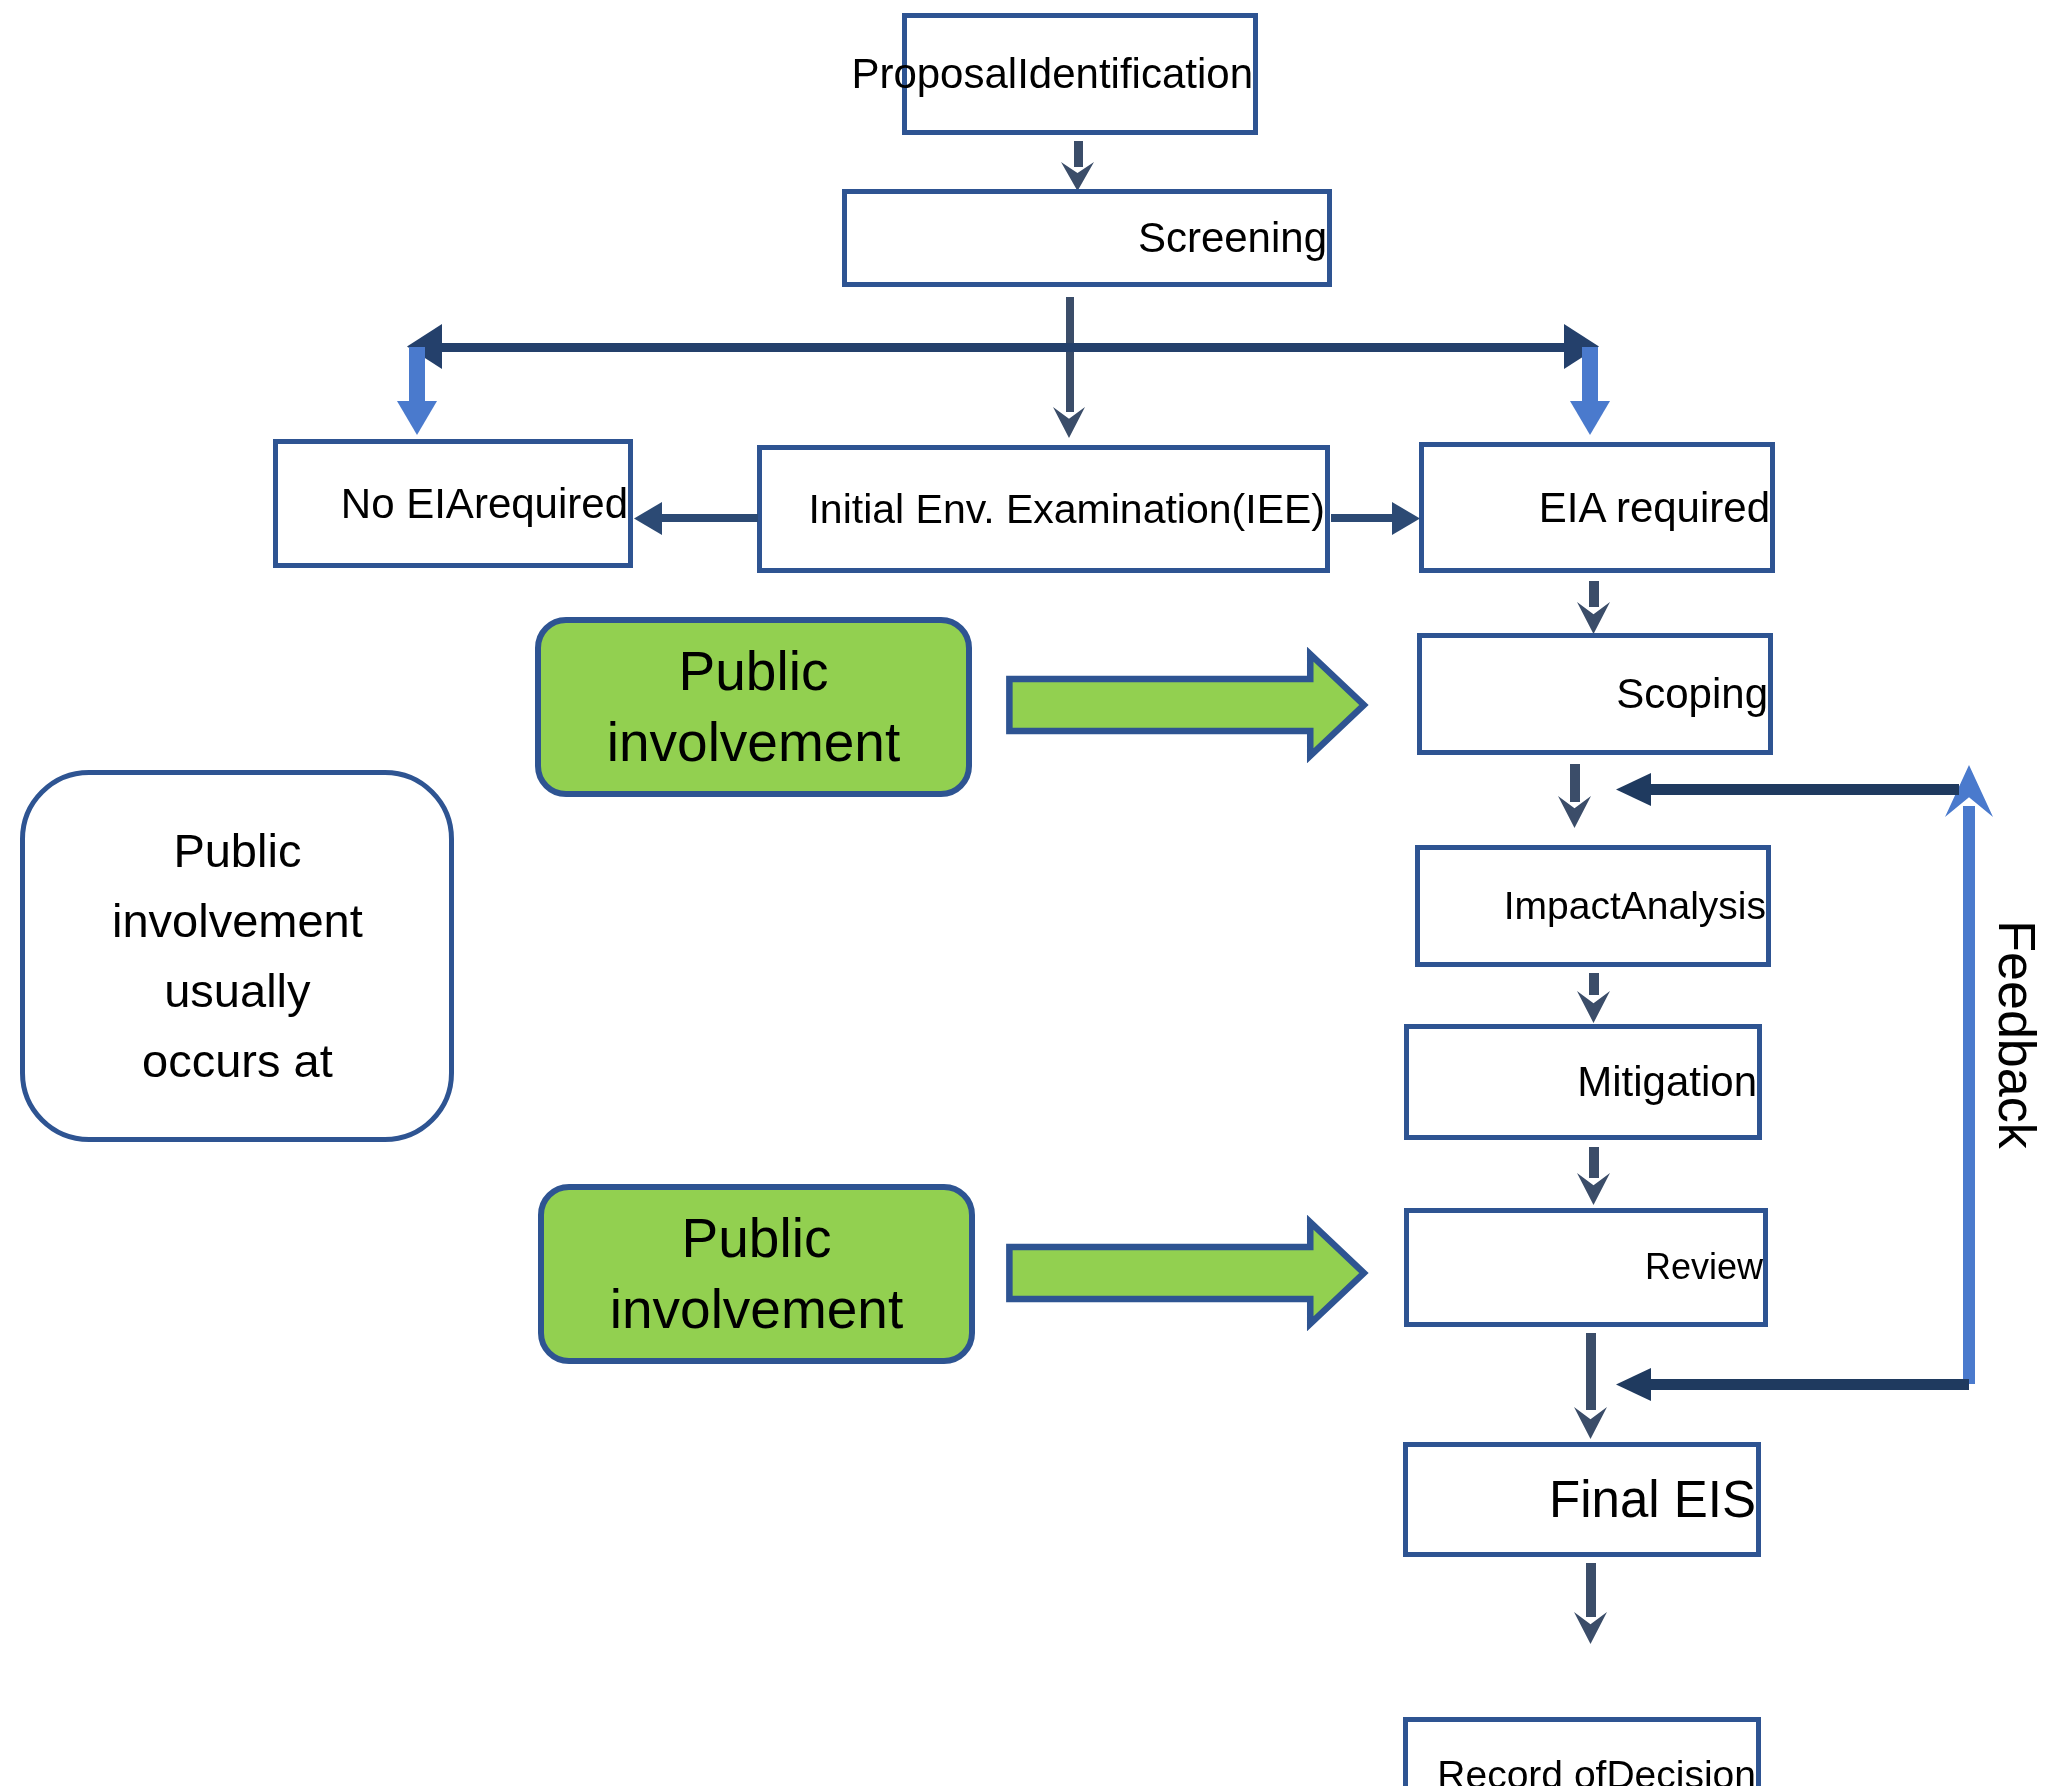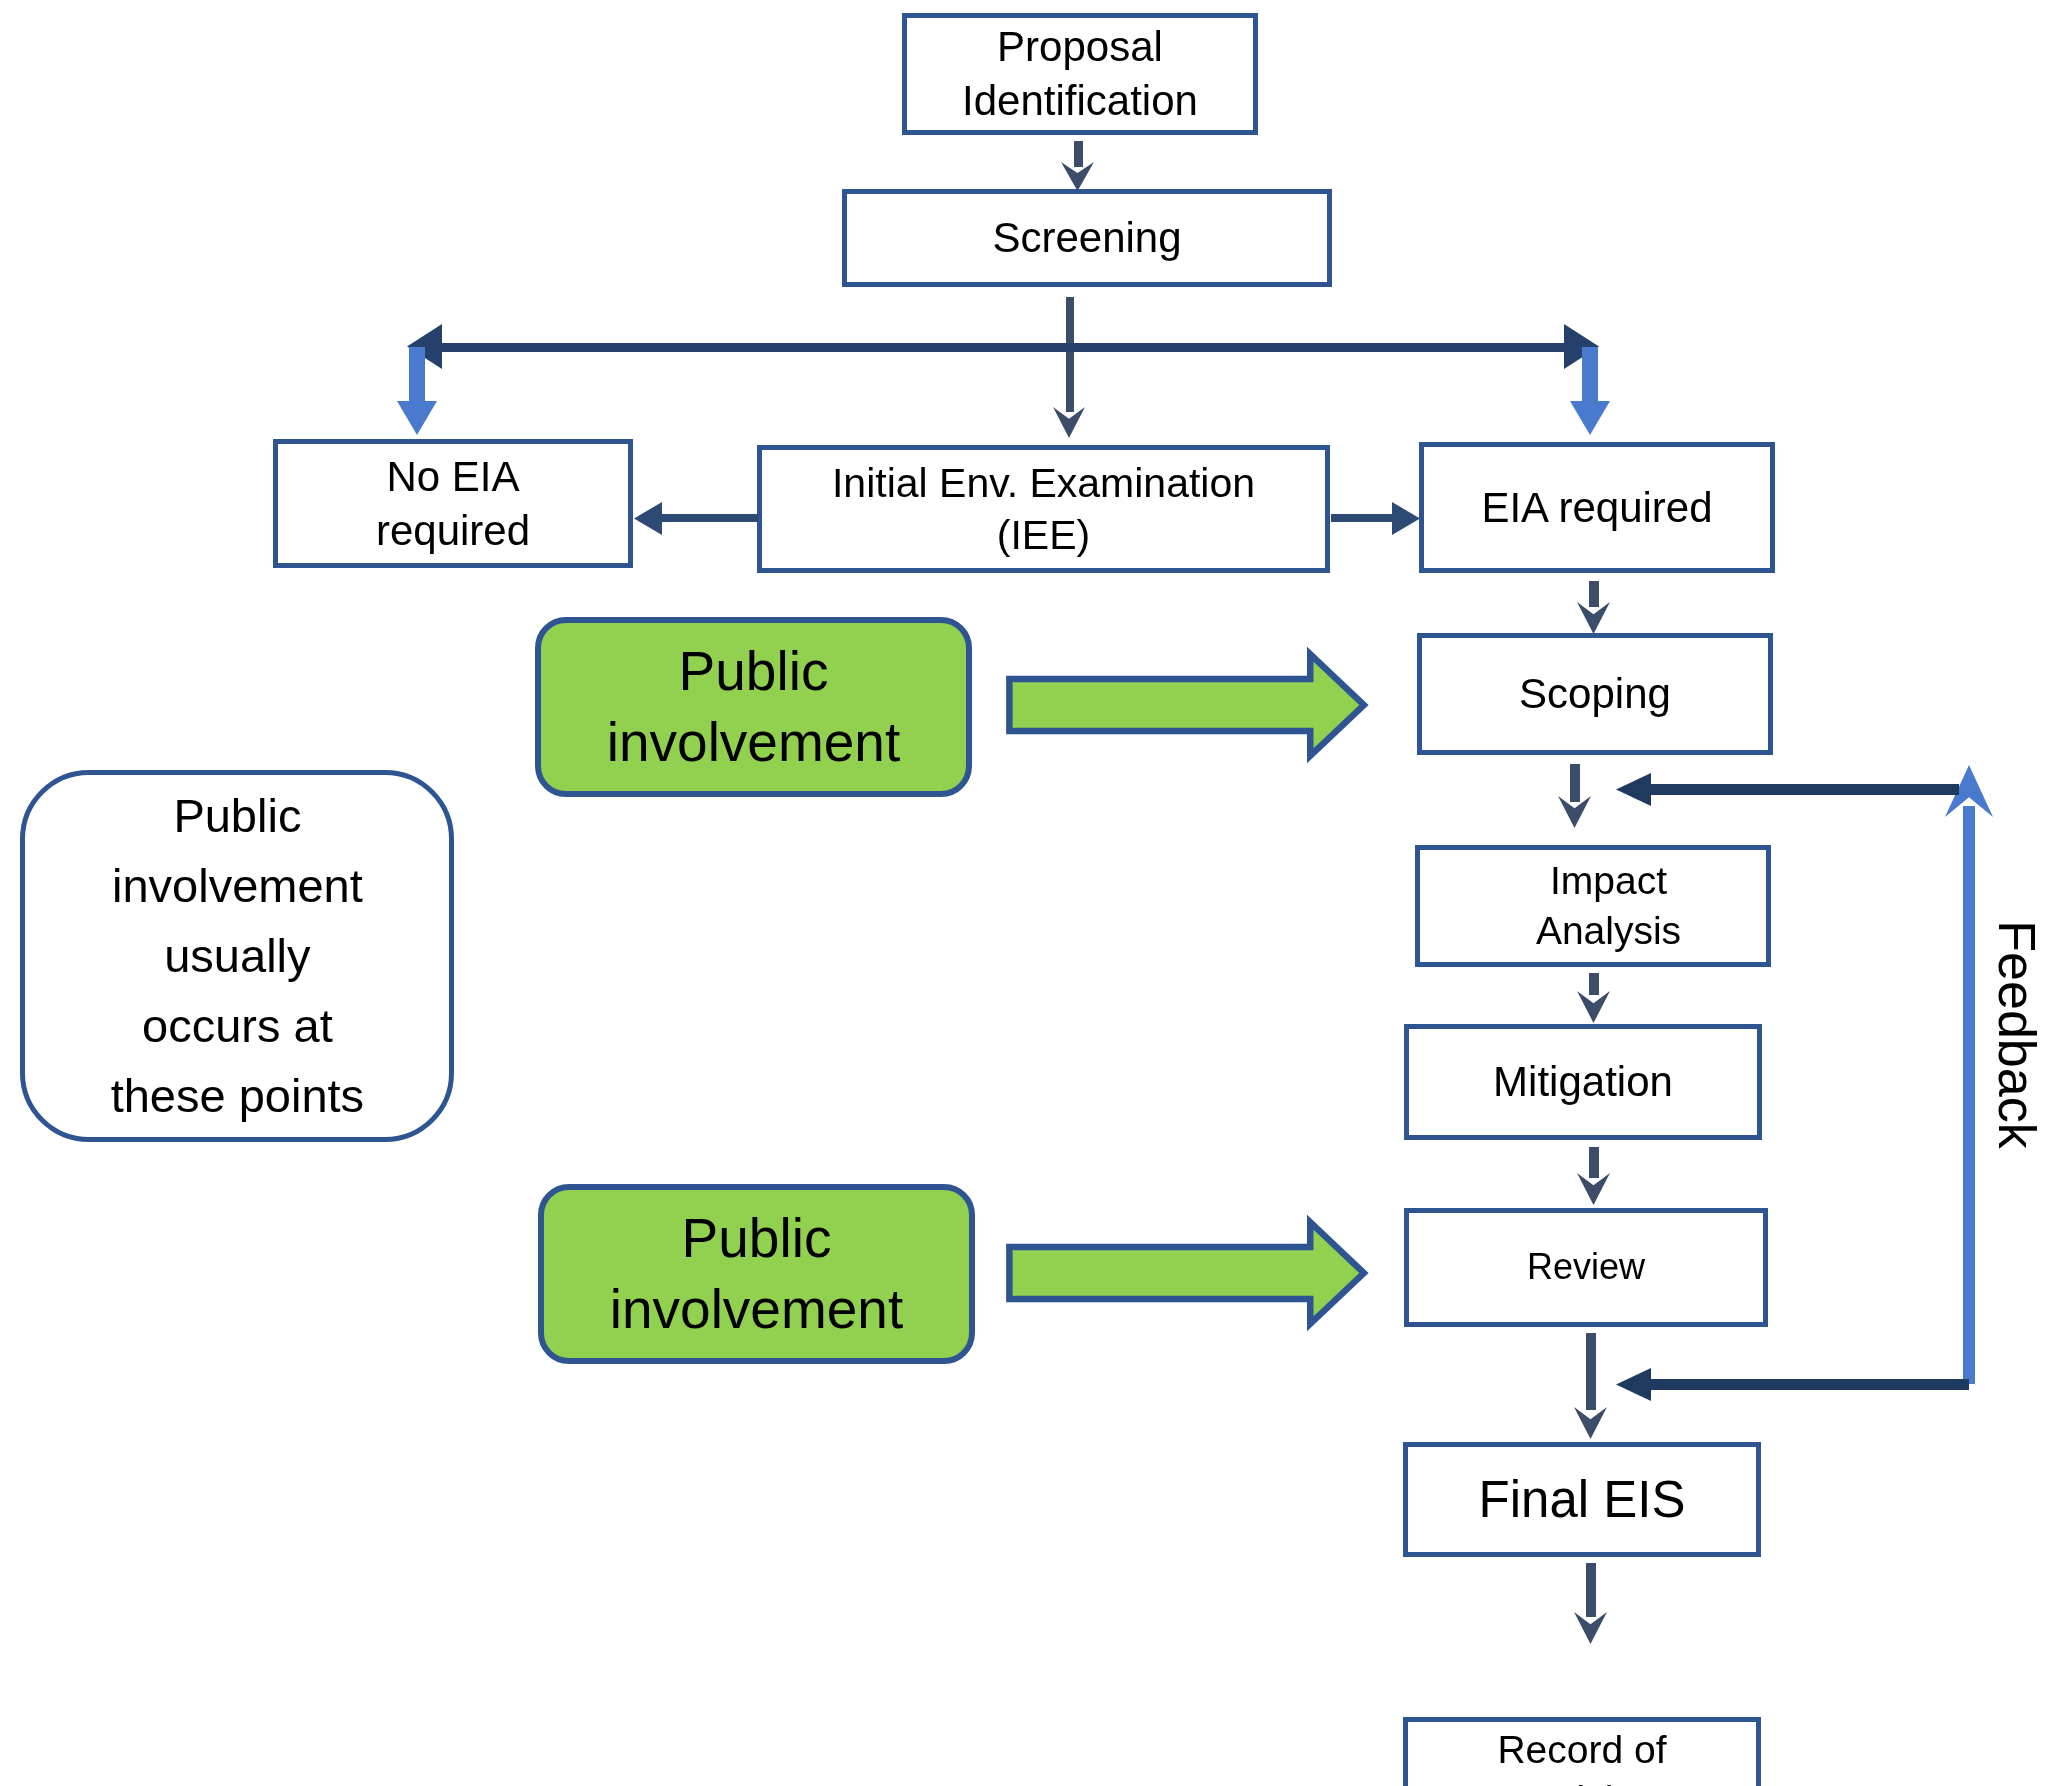--- a/index.html
+++ b/index.html
@@ -7,21 +7,21 @@
     position:relative;
     width:2066px;height:1786px;
     background:var(--background,#fff);
     font-family:"Liberation Sans",sans-serif;
     color:var(--text,#000);
     overflow:hidden;
   }
   .box{
     position:absolute;box-sizing:border-box;
     background:#fff;border:5.1px solid var(--box-border);
-    display:flex;flex-direction:column;align-items:center;justify-content:center;
+    display:flex;flex-direction:row;align-items:center;justify-content:flex-end;
     text-align:center;line-height:1.28;
   }
   .roundnote{
     position:absolute;box-sizing:border-box;
     background:#fff;border:5.1px solid var(--box-border);border-radius:69px;
     display:flex;flex-direction:column;align-items:center;justify-content:center;
     text-align:center;
   }
   .greenbox{
     position:absolute;box-sizing:border-box;
@@ -173,17 +173,16 @@
 
   <svg class="green-arrow" style="left:1005px;top:1215px;" width="364" height="116" viewBox="0 0 500 160">
     <polygon points="5,44 420,44 420,10 494,80 420,150 420,116 5,116"></polygon>
   </svg>
 
   <div class="roundnote note-text" style="left:20.4px;top:770px;width:434px;height:372px;">
     <span>Public</span>
     <span>involvement</span>
     <span>usually</span>
     <span>occurs at</span>
-    <span>these points</span>
   </div>
 
 </div>
 
 
 </body></html>

